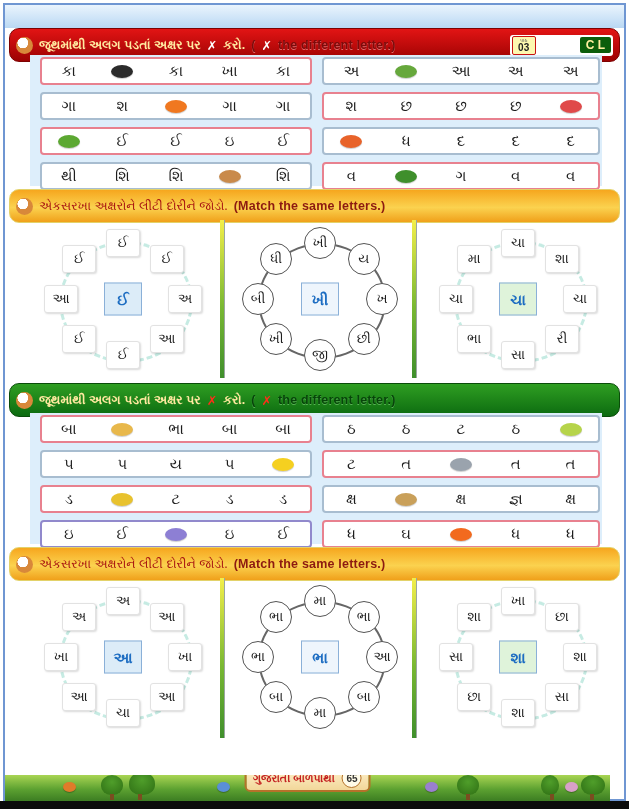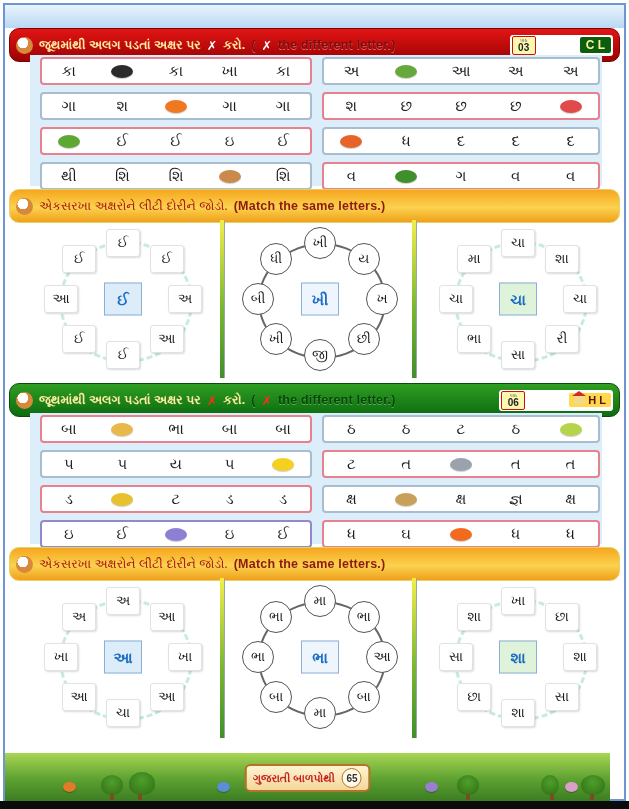--- a/index.html
+++ b/index.html
@@ -66,21 +66,21 @@
   .ring.circles .item{width:30px;height:30px;border:1.5px solid #555;border-radius:50%;}
   .center{position:absolute;left:95px;top:79px;transform:translate(-50%,-50%);width:36px;height:31px;
         border:1px solid #8ab0d8;display:flex;align-items:center;justify-content:center;
         color:#1d6dc2;font-weight:bold;font-size:15px;background:#dcecf8;}
   .vsep{position:absolute;width:4px;background:linear-gradient(#f3ef49,#79b832 55%,#3f8f2c);
         border-right:1px solid #9aa6a0;}
   .s1l{left:220px;top:220px;height:158px;} .s1r{left:412px;top:220px;height:158px;}
   .s2l{left:220px;top:578px;height:160px;} .s2r{left:412px;top:578px;height:160px;}
   
   .note{position:absolute;left:12px;right:12px;top:746px;text-align:center;font-size:9px;color:#3d3d3d;}
-  .grass{position:absolute;left:5px;right:19px;bottom:8px;height:48px;overflow:hidden;
+  .grass{position:absolute;left:5px;right:19px;bottom:8px;height:26px;overflow:hidden;
          background:linear-gradient(#a9d553,#5ca131 55%,#3c7d22);text-align:right;}
   .tree{position:absolute;bottom:6px;width:22px;height:20px;border-radius:50% 50% 45% 45%;
         background:radial-gradient(circle at 50% 35%,#4f9e2a,#2e6e14);}
   .tree::after{content:"";position:absolute;left:9px;bottom:-5px;width:4px;height:6px;background:#7a4d20;}
   .critter{position:absolute;bottom:9px;width:13px;height:10px;border-radius:50%;box-shadow:0 1px 1px #0004;}
   .pagebadge{position:absolute;left:50%;bottom:9px;transform:translateX(-50%);
         background:linear-gradient(#fff3d0,#f2d79a);border:2px solid #b5722a;border-radius:6px;
         padding:2px 7px;display:flex;gap:7px;align-items:center;}
   .pagebadge .t{color:#c42222;font-weight:bold;font-size:11px;white-space:nowrap;}
   .pagebadge .num{background:#fffbe8;border:1px solid #b5722a;border-radius:50%;width:18px;height:18px;
@@ -220,31 +220,20 @@
   <div class="vsep s1r"></div>
 
   <div class="banner green">
     <span class="mascot"></span>
     <span class="gu">જૂથમાંથી અલગ પડતાં અક્ષર પર</span>
     <span class="mark-r">✗</span>
     <span class="gu">કરો.</span>
     <span class="en">(</span>
     <span class="mark-r">✗</span>
     <span class="en">the different letter.)</span>
-    <span class="tagbox">
-      <span class="lesson">
-        <span class="lbl">પાઠ</span>
-        <span class="num">06</span>
-      </span>
-      <span class="tag-spacer"></span>
-      <span class="hltag">
-          <span class="house"></span>
-          <span>H L</span>
-        </span>
-    </span>
   </div>
 
   <div class="rowsbg rb2"></div>
   <div class="rowcol c2a">
       <div class="lrow b-pink">
         <span class="cell">બા</span>
         <span class="cell cell-img" style="background: rgb(232, 184, 75);"></span>
         <span class="cell">ભા</span>
         <span class="cell">બા</span>
         <span class="cell">બા</span>

